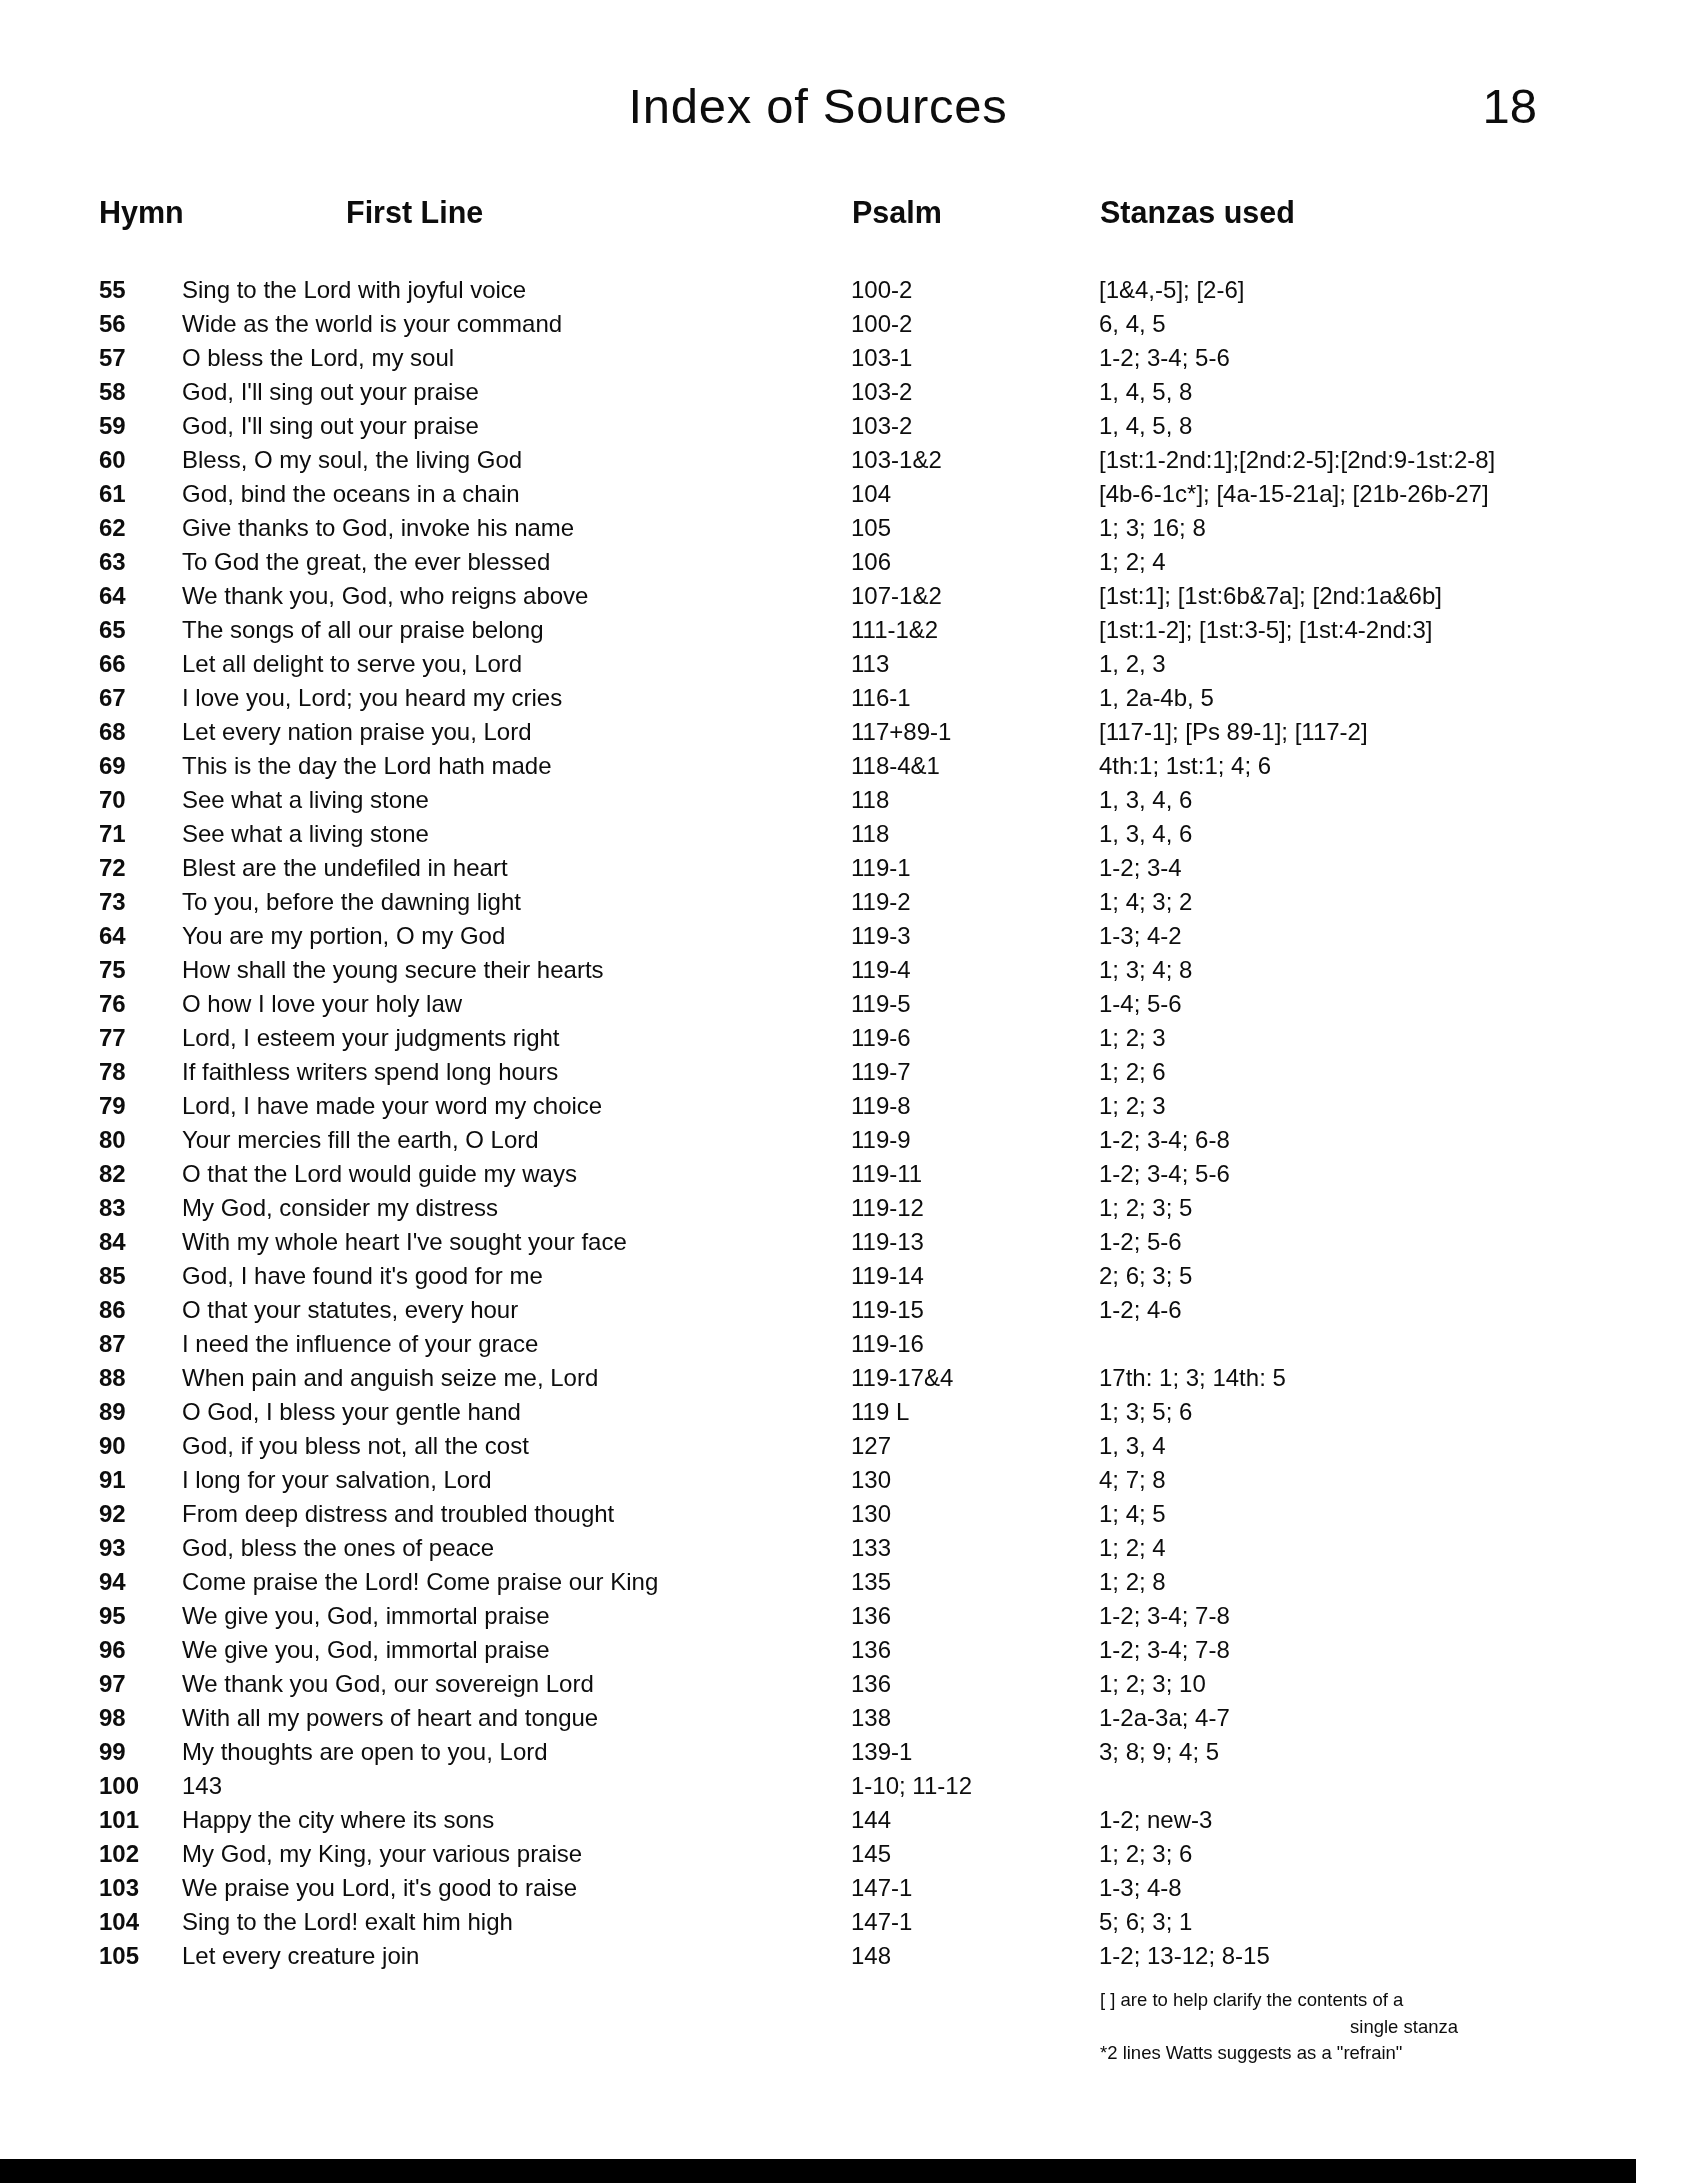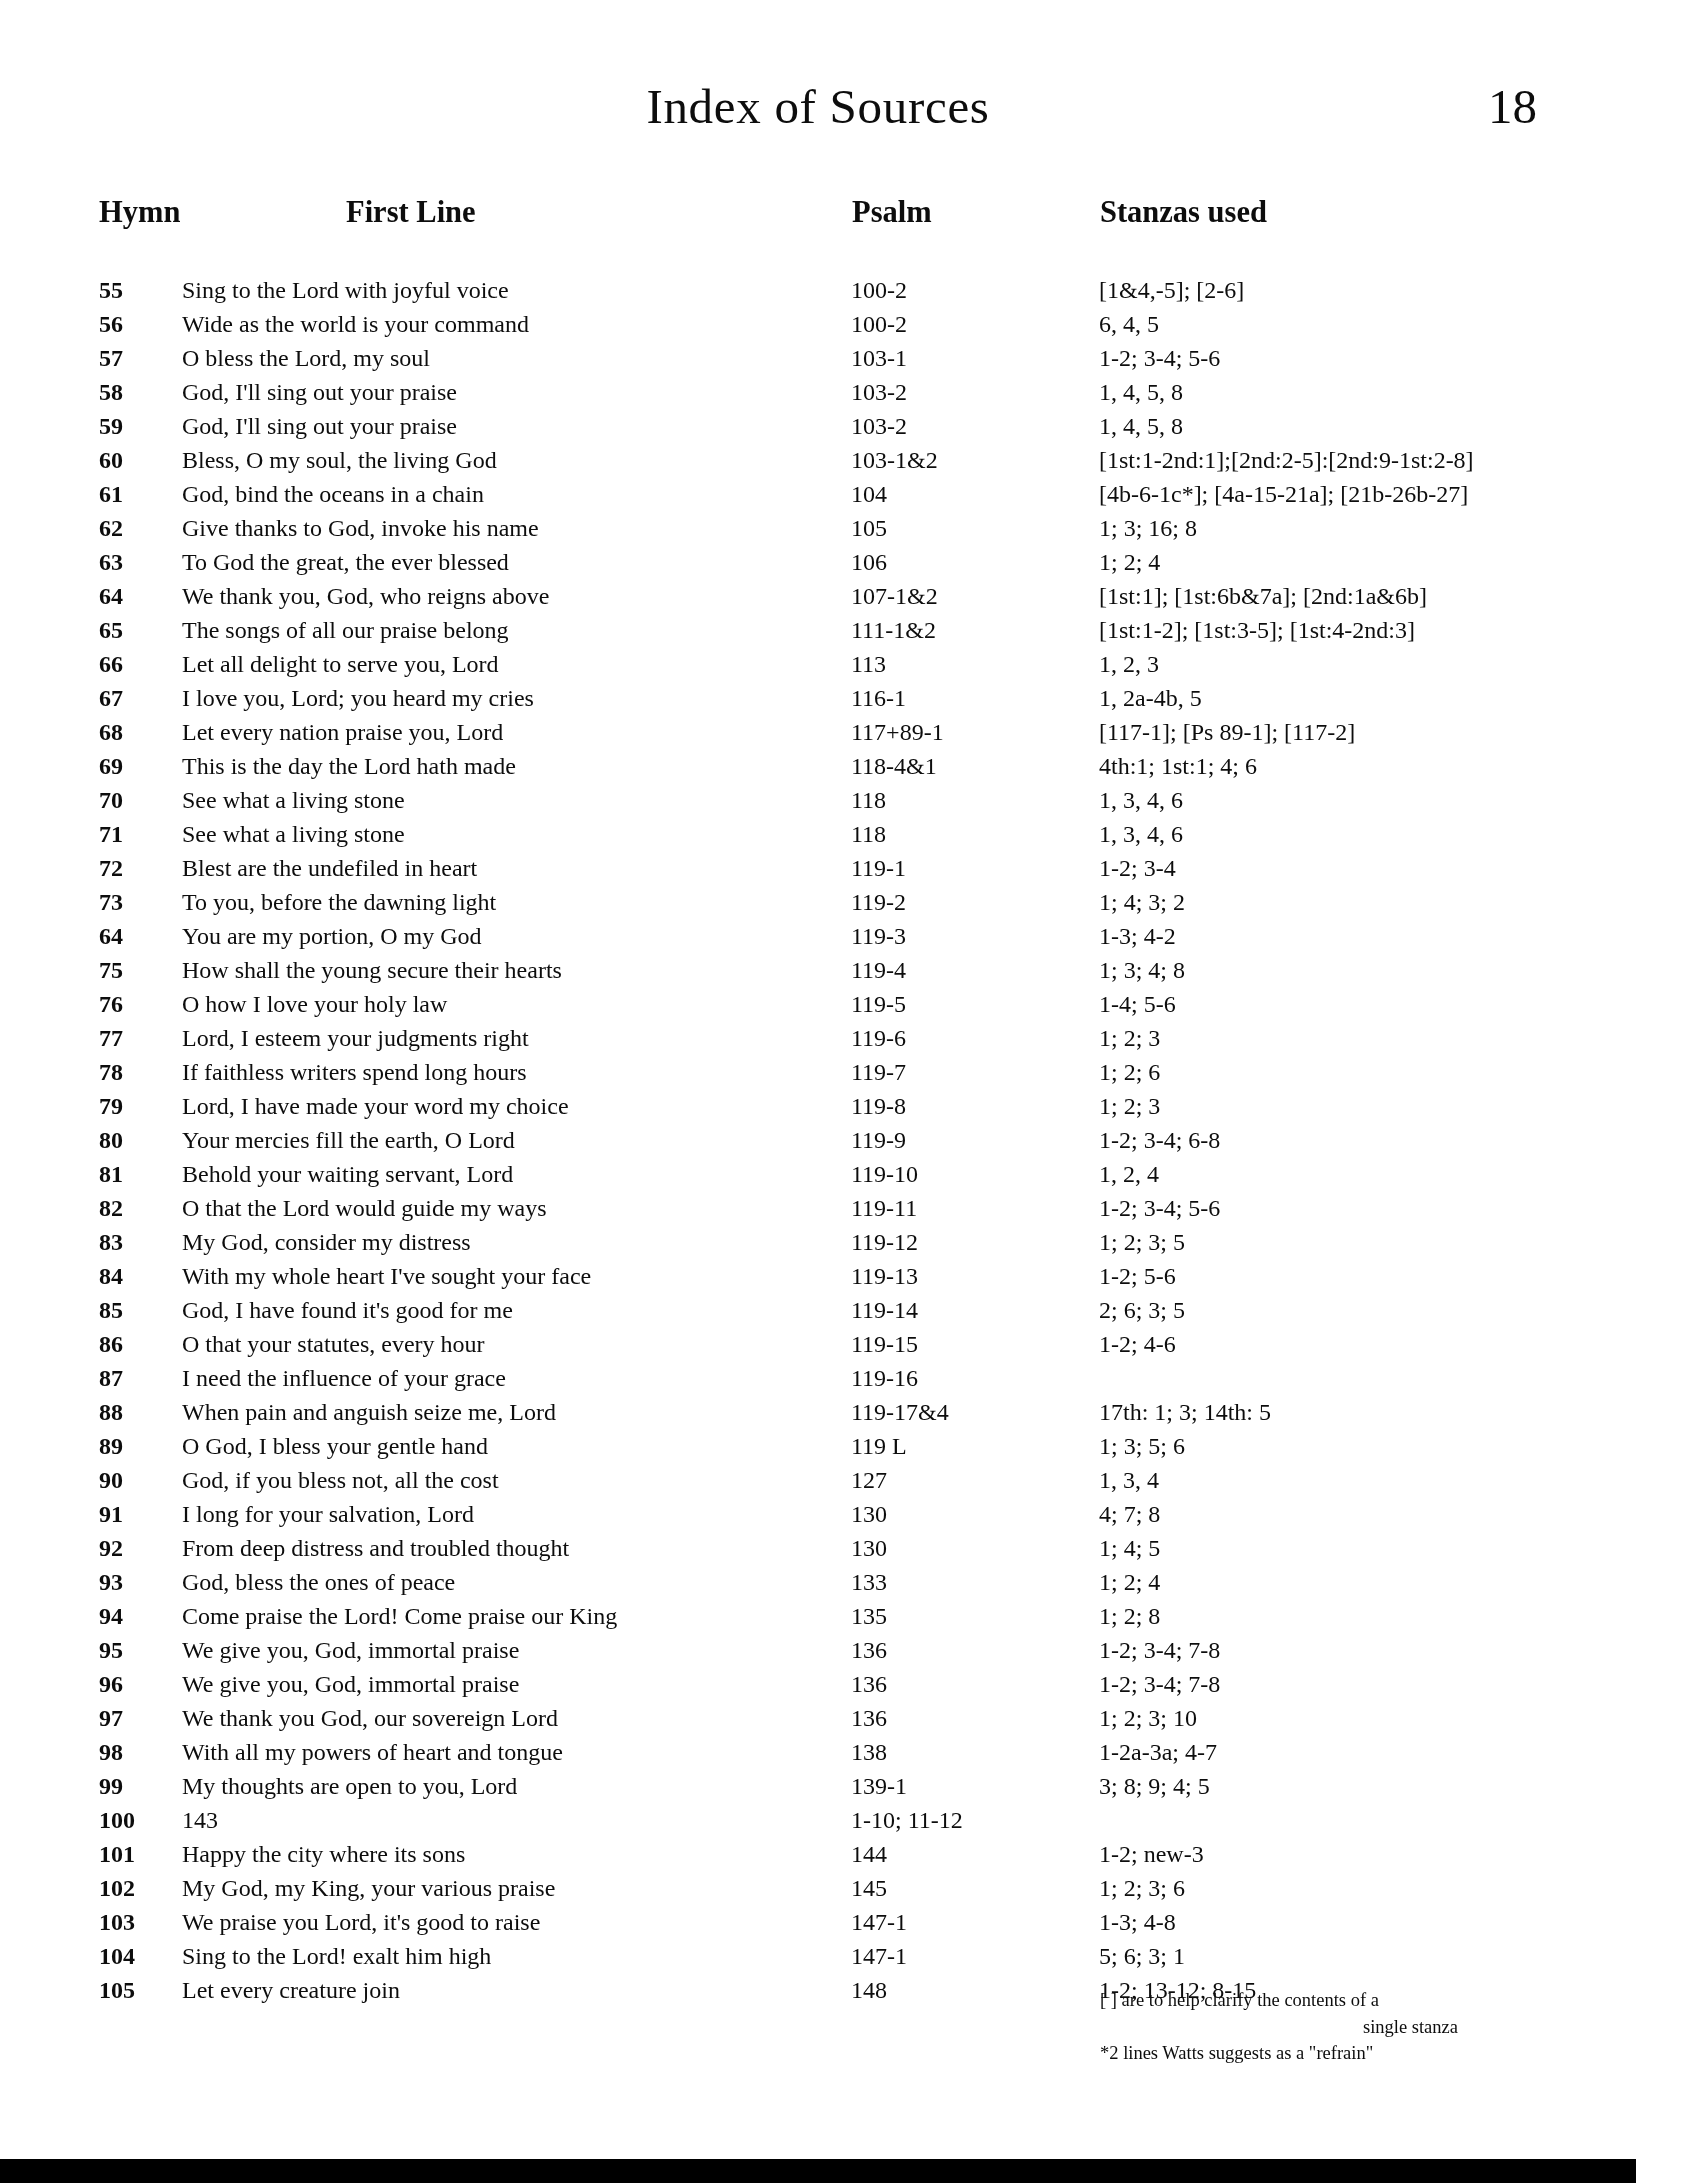--- a/index.html
+++ b/index.html
@@ -6,21 +6,21 @@
     margin: 0;
     padding: 0;
     background: #ffffff;
   }
   .page {
     position: relative;
     width: 1636px;
     height: 2183px;
     background: #ffffff;
     color: #0d0d0d;
-    font-family: Liberation Serif, serif;
+    font-family: Liberation Sans, sans-serif;
     overflow: hidden;
   }
   .title {
     position: absolute;
     top: 78px;
     left: 0;
     right: 0;
     text-align: center;
     font-size: 49px;
     font-weight: 400;
@@ -273,26 +273,20 @@
         <div class="cell-stanzas">1; 2; 3</div>
       </div>
 
       <div class="row">
         <div class="cell-hymn">80</div>
         <div class="cell-first-line">Your mercies fill the earth, O Lord</div>
         <div class="cell-psalm">119-9</div>
         <div class="cell-stanzas">1-2; 3-4; 6-8</div>
       </div>
 
-      <div class="row">
-        <div class="cell-hymn">81</div>
-        <div class="cell-first-line">Behold your waiting servant, Lord</div>
-        <div class="cell-psalm">119-10</div>
-        <div class="cell-stanzas">1, 2, 4</div>
-      </div>
 
       <div class="row">
         <div class="cell-hymn">82</div>
         <div class="cell-first-line">O that the Lord would guide my ways</div>
         <div class="cell-psalm">119-11</div>
         <div class="cell-stanzas">1-2; 3-4; 5-6</div>
       </div>
 
       <div class="row">
         <div class="cell-hymn">83</div>

